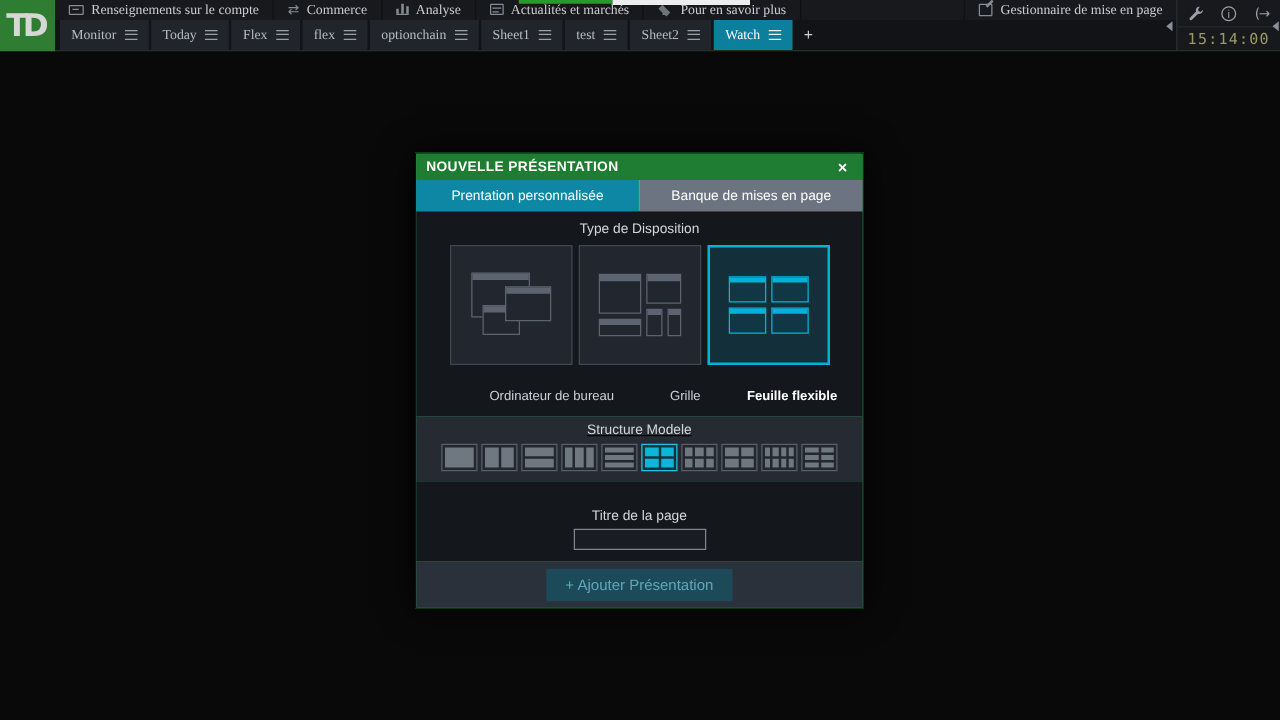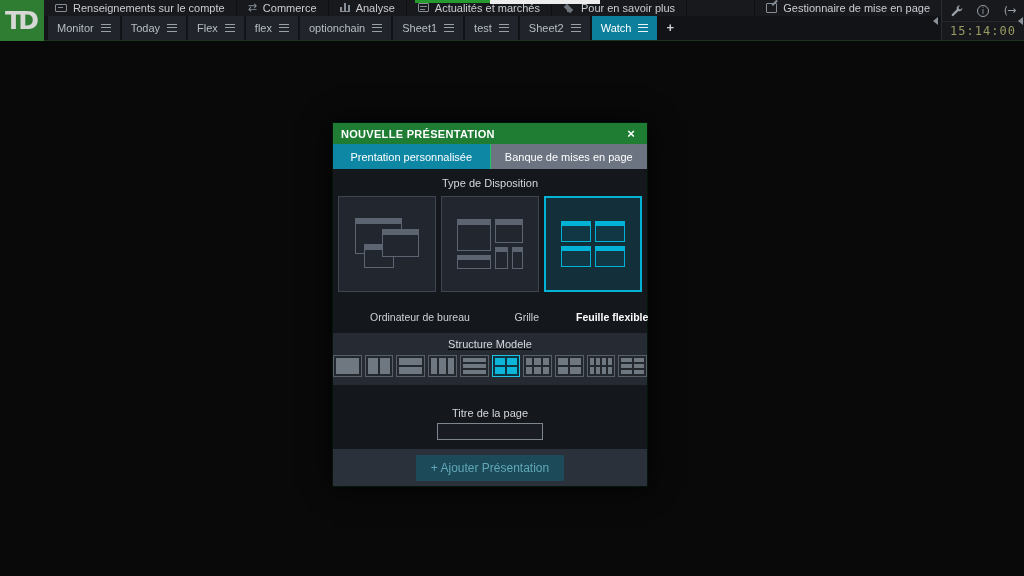--- a/index.html
+++ b/index.html
@@ -10,21 +10,21 @@
   
   .strip-green { position:absolute; left:415px; top:0; width:75px; height:3px; background:#249a2f; z-index:60; }
   .strip-white { position:absolute; left:490px; top:0; width:110px; height:4px; background:#ededed; z-index:60; }
 
   
   .topbar { position:relative; display:flex; width:1024px; height:41px; background:#17191d;
     border-bottom:1px solid #1e3322; }
   .td-logo { width:44px; height:41px; background:#2e7d33; color:#d5d8d4; display:flex;
     align-items:center; justify-content:center; font-weight:bold; font-size:25px;
     letter-spacing:-4px; padding-right:4px; flex:none; font-family:"DejaVu Sans", sans-serif; }
-  .topbar-main { flex:1; display:flex; flex-direction:column; min-width:0; }
+  .topbar-main { flex:1; display:flex; flex-direction:column; min-width:0;font-family:Liberation Serif, serif; }
   .menu-row { height:22px; display:flex; align-items:stretch; font-size:11px; color:#c9cdd3; }
   .menu-item { display:flex; align-items:center; gap:6px; padding:0 11px; cursor:default;
     border-right:1px solid rgba(0,0,0,0.35); white-space:nowrap; }
   .menu-item.right { border-right:none; border-left:1px solid rgba(0,0,0,0.35); }
   .menu-spacer { flex:1; }
 
   
   .ico { display:inline-block; flex:none; }
   .icon-card { width:12px; height:8px; border:1px solid #868d96; border-radius:1px;
     background:linear-gradient(#868d96,#868d96) 2px 2px/5px 1px no-repeat; }
@@ -72,21 +72,21 @@
   .icon-exit { font-size:11px; color:#9aa0a8; letter-spacing:-1px; font-family:"DejaVu Sans", sans-serif; }
   .icon-exit::before { content:"(\2192"; }
   .clock-row { height:18px; display:flex; align-items:center; justify-content:center; }
   .clock { font-family:"DejaVu Sans Mono", monospace; font-size:12px; color:#9a9b64; letter-spacing:1px; }
   .collapse-arrow { position:absolute; top:17px; width:0; height:0;
     border-top:4px solid transparent; border-bottom:4px solid transparent; border-right:5px solid #8a9099; }
   .arrow-a { left:-9px; } .arrow-b { right:1px; }
   .right-panel { position:relative; }
 
   
-  .dialog { position:absolute; left:332px; top:122px; width:316px; background:#22c55e;
+  .dialog { position:absolute; left:332px; top:122px; width:359px; background:#22c55e;
     box-shadow:0 0 26px rgba(0,0,0,0.85); border:1px solid #04140a; z-index:40; }
   .dlg-header { height:21px; background:#1e7c33; display:flex; align-items:center;
     padding:0 8px; color:#ffffff; }
   .dlg-title { flex:1; font-size:11px; font-weight:bold; letter-spacing:0.3px; }
   .dlg-close { width:16px; text-align:center; font-size:13px; font-weight:bold; cursor:default; color:#fff; }
   .dlg-tabs { height:25px; display:flex; }
   .dlg-tab { flex:1; display:flex; align-items:center; justify-content:center; font-size:11px;
     color:#ffffff; cursor:default; }
   .dlg-tab.active { background:#0e87a5; }
   .dlg-tab.inactive { background:#6b7480; margin-left:1px; }

